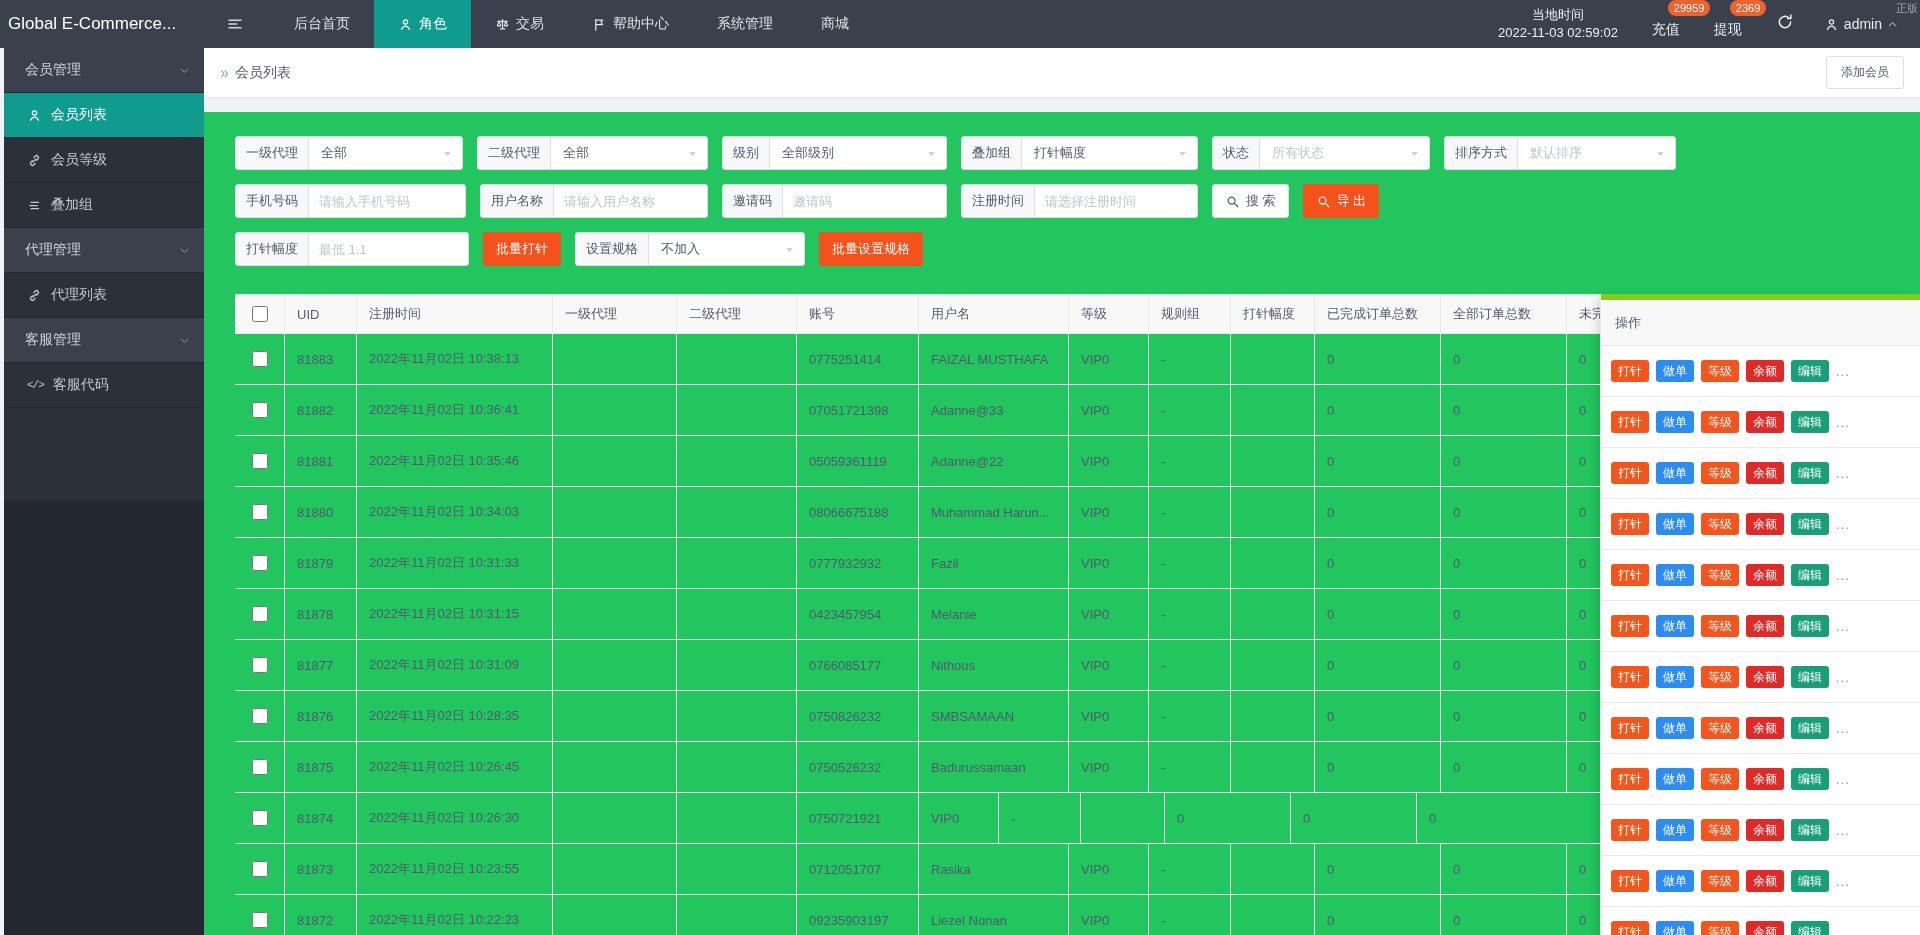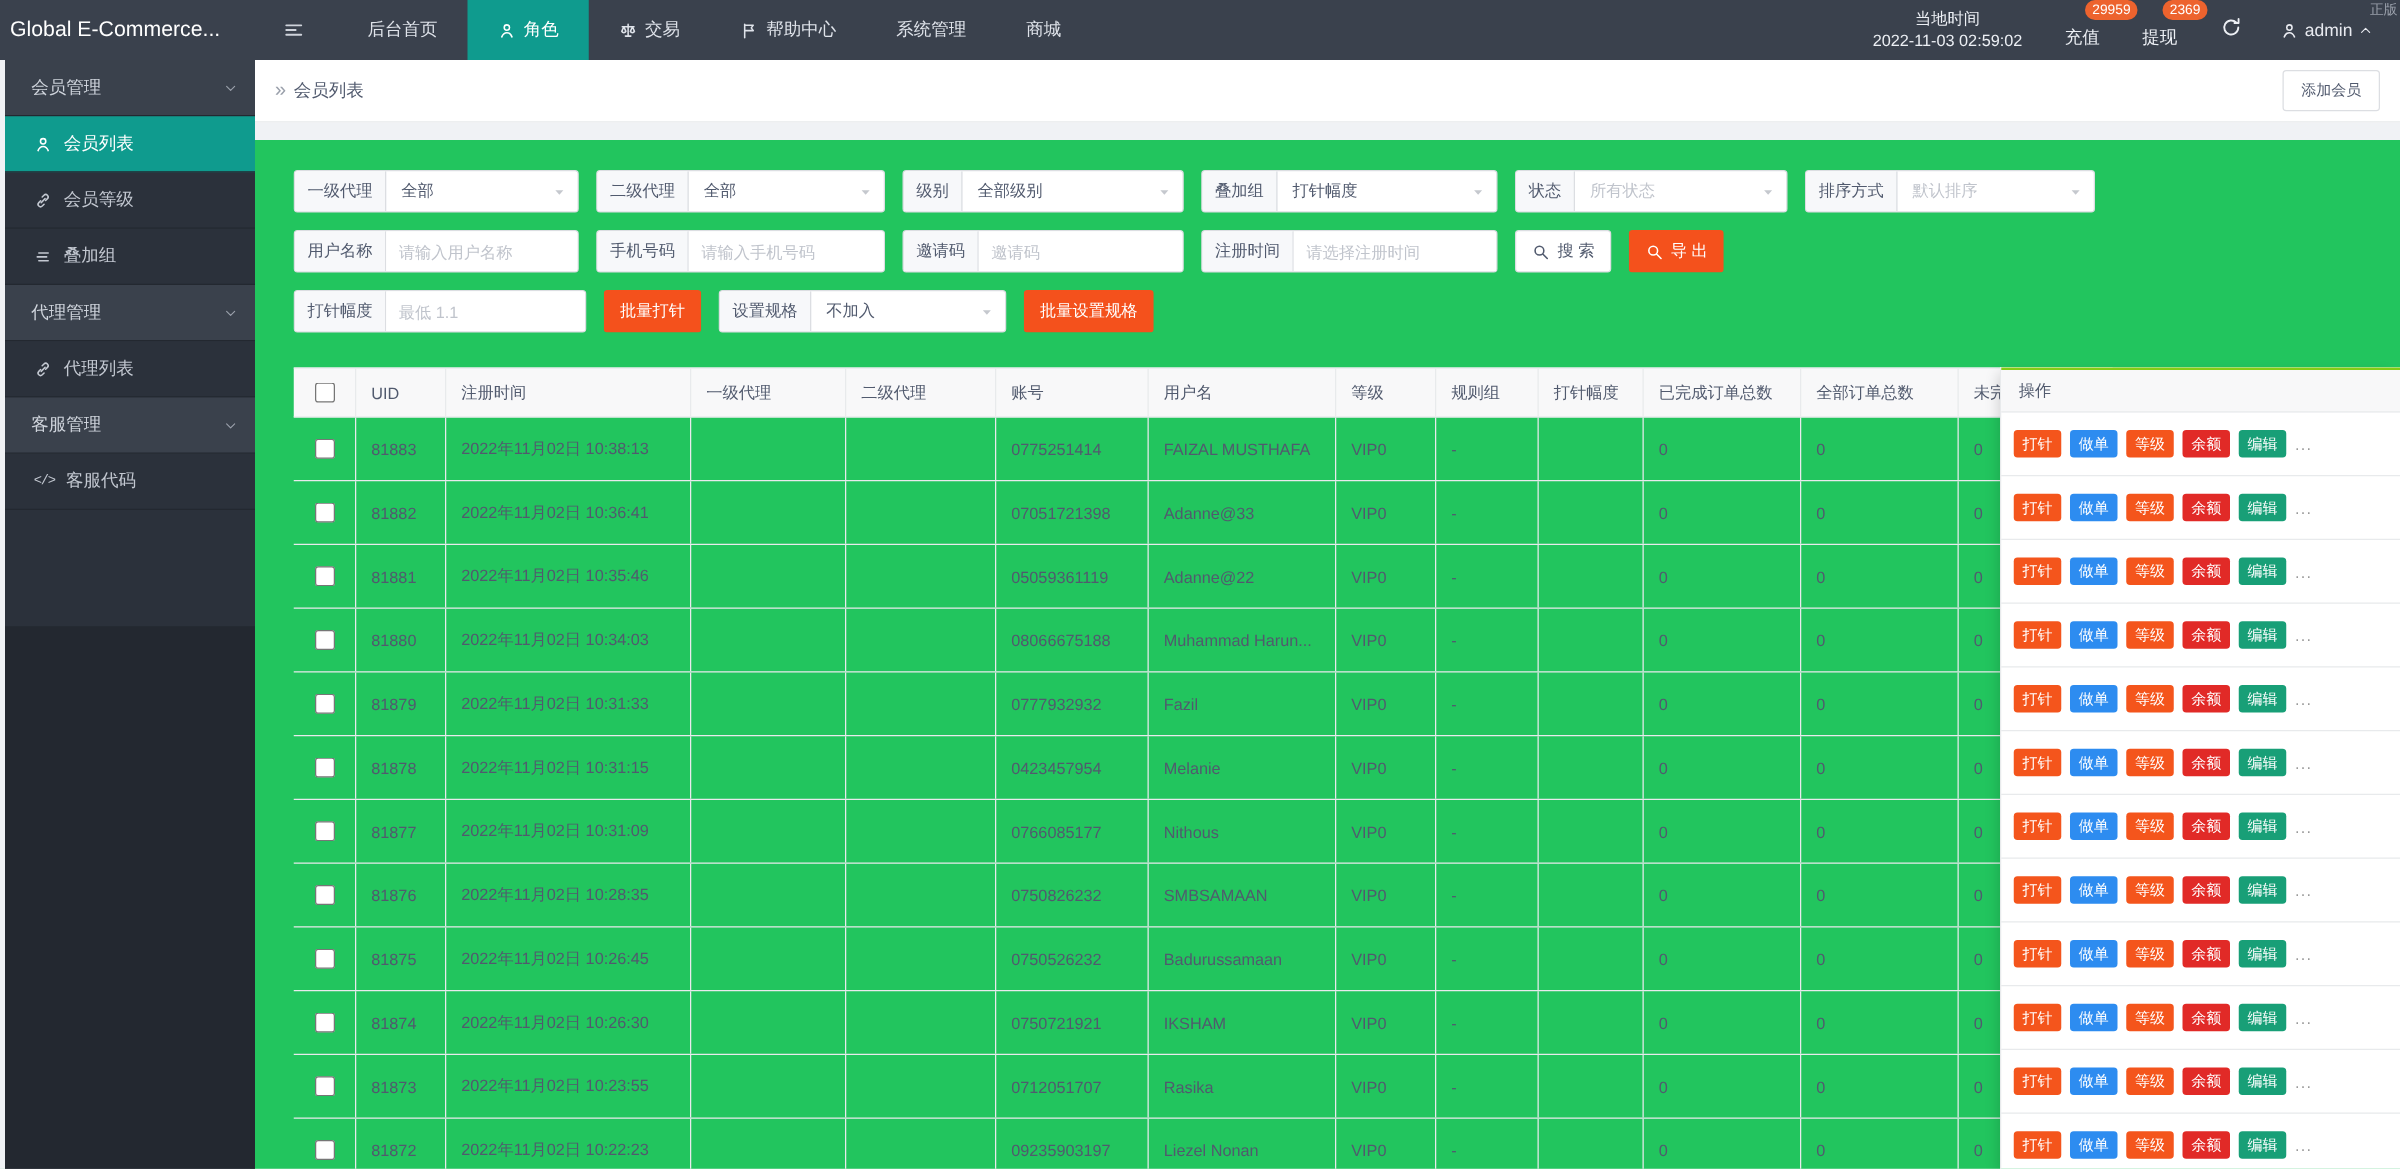--- a/index.html
+++ b/index.html
@@ -86,22 +86,22 @@
     border-right:1px solid #e8eaec; white-space:nowrap; overflow:hidden; }
   .th { color:#515a6e; }
   .c-cb { width:50px; justify-content:center; padding:0; }
   .c-uid{width:72px}.c-time{width:196px}.c-a1{width:124px}.c-a2{width:120px}
   .c-acct{width:122px}.c-uname{width:150px}.c-lvl{width:80px}.c-rule{width:82px}
   .c-amp{width:84px}.c-done{width:126px}.c-all{width:126px}.c-undone{width:123px;border-right:none}
   .cb { width:16px; height:16px; accent-color:#0f9b8e; cursor:pointer; }
 
   .op-col { position:absolute; top:0; left:1365px; width:320px; background:#fff;
     border-left:1px solid #e8eaec; box-shadow:-6px 0 10px -4px rgba(0,0,0,.15); }
-  .op-head { height:36px; background:#f8f8f9; display:flex; align-items:center; padding:0 14px;
-    border-top:2px solid #84cc16; border-bottom:1px solid #e8eaec; }
+  .op-head { height:52px; background:#f8f8f9; display:flex; align-items:center; padding:0 14px;
+    border-top:6px solid #84cc16; border-bottom:1px solid #e8eaec; }
   .op-row { height:51px; display:flex; align-items:center; padding:0 10px;
     border-bottom:1px solid #e8eaec; }
   .abtn { color:#fff; font-size:12px; line-height:22px; padding:0 7px; border-radius:3px;
     border:none; margin-right:7px; cursor:pointer; white-space:nowrap; }
   .more { color:#999; font-size:13px; letter-spacing:1px; cursor:pointer; }
 </style>
 </head>
 <body>
 
 <div class="navbar">
@@ -341,27 +341,27 @@
             <span class="ic small">
               <svg viewBox="0 0 24 24" fill="currentColor">
                 <path d="M5 9h14l-7 8z"></path>
               </svg>
             </span>
           </div>
         </div>
       </div>
 
     <div class="frow">
-      <div class="fgroup w228">
+      <div class="fgroup w231">
+          <div class="flabel">手机号码</div>
+          <input class="finput" placeholder="请输入手机号码" style="">
+        </div>
+        <div class="fgroup w228">
           <div class="flabel">用户名称</div>
           <input class="finput" placeholder="请输入用户名称" style="">
-        </div>
-        <div class="fgroup w231">
-          <div class="flabel">手机号码</div>
-          <input class="finput" placeholder="请输入手机号码" style="">
         </div>
         <div class="fgroup w225">
           <div class="flabel">邀请码</div>
           <input class="finput" placeholder="邀请码" style="">
         </div>
         <div class="fgroup w237">
           <div class="flabel">注册时间</div>
           <input class="finput" placeholder="请选择注册时间" style="">
         </div>
         <span></span>
@@ -579,21 +579,20 @@
           </div>
           <div class="tr">
             <div class="td c-cb">
               <input type="checkbox" class="cb" style="">
             </div>
             <div class="td c-uid">81874</div>
             <div class="td c-time">2022年11月02日 10:26:30</div>
             <div class="td c-a1"></div>
             <div class="td c-a2"></div>
             <div class="td c-acct">0750721921</div>
-            <div class="td c-uname">IKSHAM</div>
             <div class="td c-lvl">VIP0</div>
             <div class="td c-rule">-</div>
             <div class="td c-amp"></div>
             <div class="td c-done">0</div>
             <div class="td c-all">0</div>
             <div class="td c-undone">0</div>
           </div>
           <div class="tr">
             <div class="td c-cb">
               <input type="checkbox" class="cb" style="">

